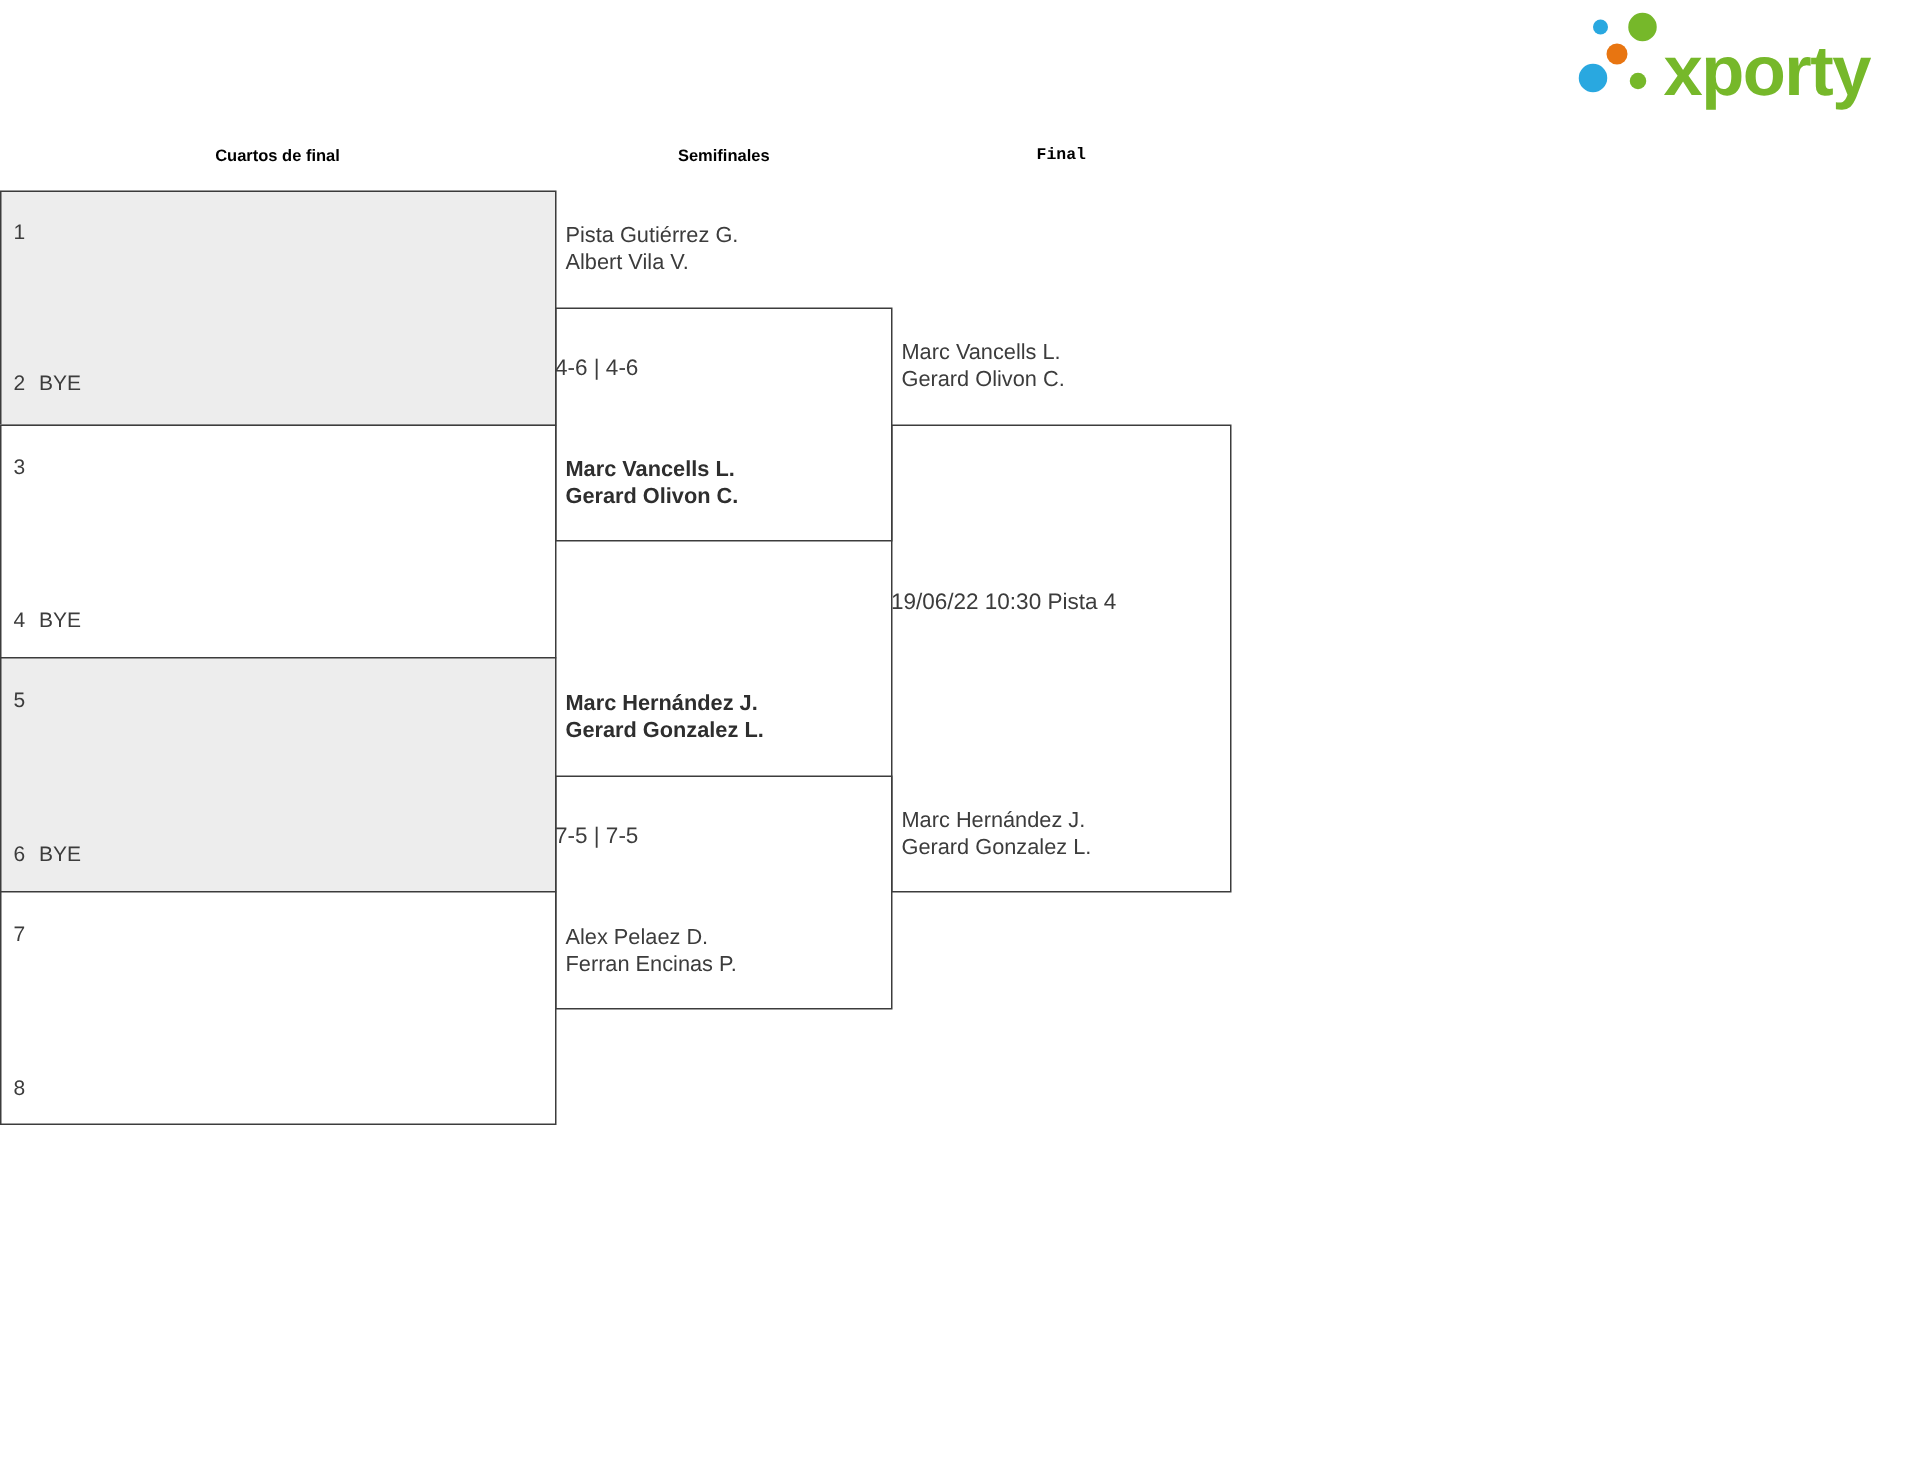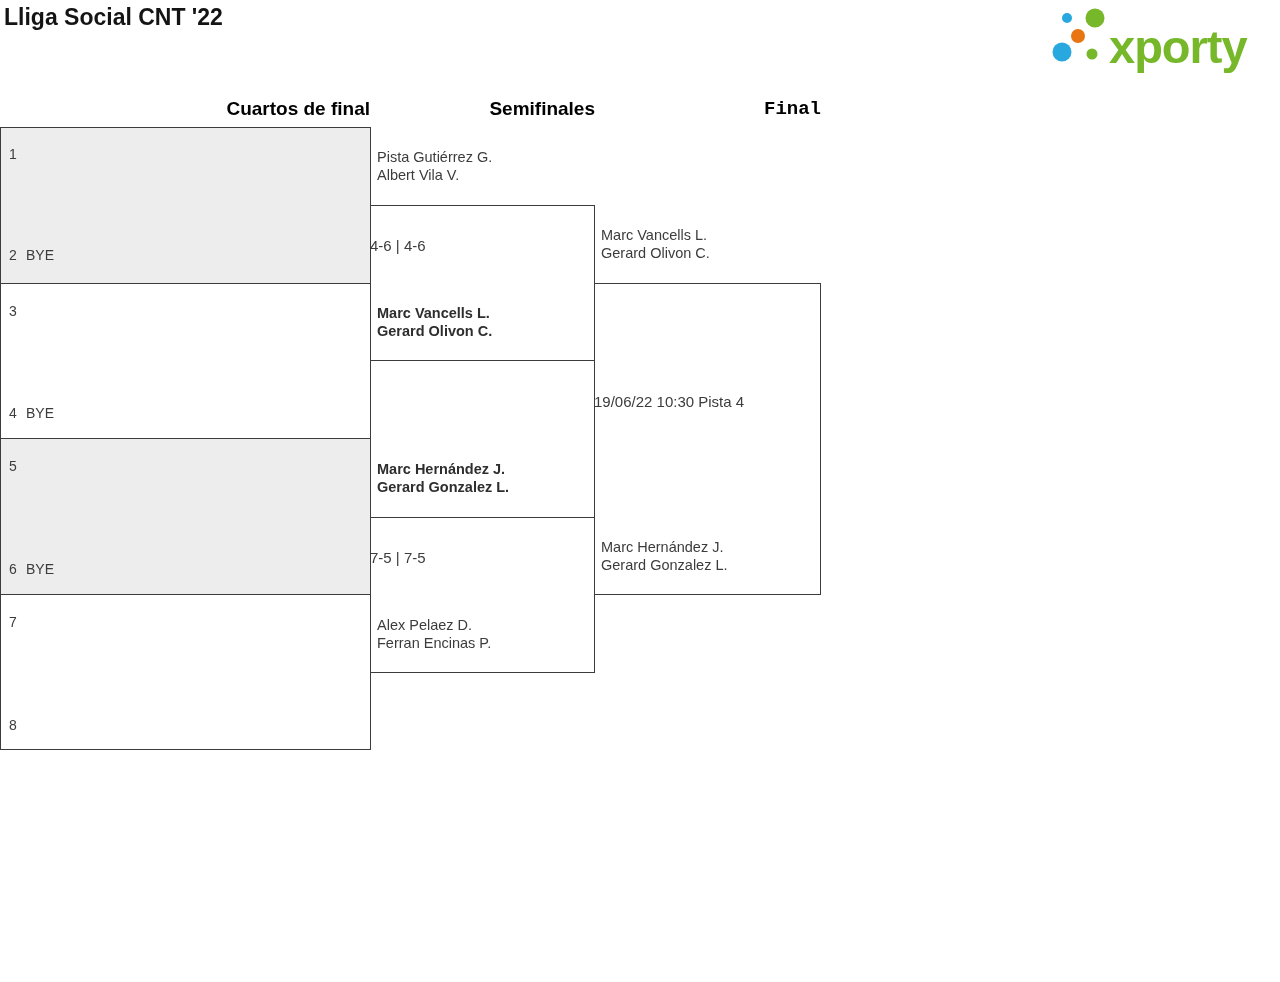--- a/index.html
+++ b/index.html
@@ -9,22 +9,22 @@
 
   
   .page-title { position:absolute; left:4px; top:1px; font-size:23px; font-weight:700;
                 line-height:33px; color:#141414; letter-spacing:0; }
   .logo { position:absolute; left:1048px; top:4px; display:flex; align-items:flex-end;
           text-decoration:none; cursor:pointer; }
   .logo-text { font-size:47px; font-weight:700; color:#76b82a; letter-spacing:-1px;
                line-height:1; margin:10px 0 0 3px; }
 
   
-  .round-header { position:absolute; top:98px; height:20px; text-align:right;
-                  font-size:19px; font-weight:600; color:#000; }
+  .round-header { position:absolute; top:98px; height:20px; text-align:center;
+                  font-size:11px; font-weight:600; color:#000; }
   .rh-1 { left:0; width:370px; }
   .rh-2 { left:370px; width:225px; }
   .rh-3 { left:594px; width:227px;font-family:Liberation Mono, monospace; }
 
   
   .box { position:absolute; border:1px solid #3c3c3c; background:transparent; }
   .qf  { left:0; width:371px; }
   .qf-1 { top:127px; height:157px; background:#ededed; }
   .qf-2 { top:283px; height:156px; background:#ffffff; }
   .qf-3 { top:438px; height:157px; background:#ededed; }
@@ -45,21 +45,20 @@
            text-align:left; }
   .score-sf { left:370px; width:225px; }
   .schedule { left:594px; width:204px; top:393px; }
 </style>
 </head>
 <body>
 
 <div class="canvas">
 
   <div class="page-title">
-    <div>Lliga Social CNT '22</div>
   </div>
 
   <a class="logo">
     <svg width="58" height="66" viewBox="0 0 58 66">
       <circle cx="19" cy="14" r="5" fill="#29a8e0"></circle>
       <circle cx="47" cy="14" r="9.5" fill="#76b82a"></circle>
       <circle cx="30" cy="32" r="7" fill="#e87511"></circle>
       <circle cx="14" cy="48" r="9.5" fill="#29a8e0"></circle>
       <circle cx="44" cy="50" r="5.5" fill="#76b82a"></circle>
     </svg>

